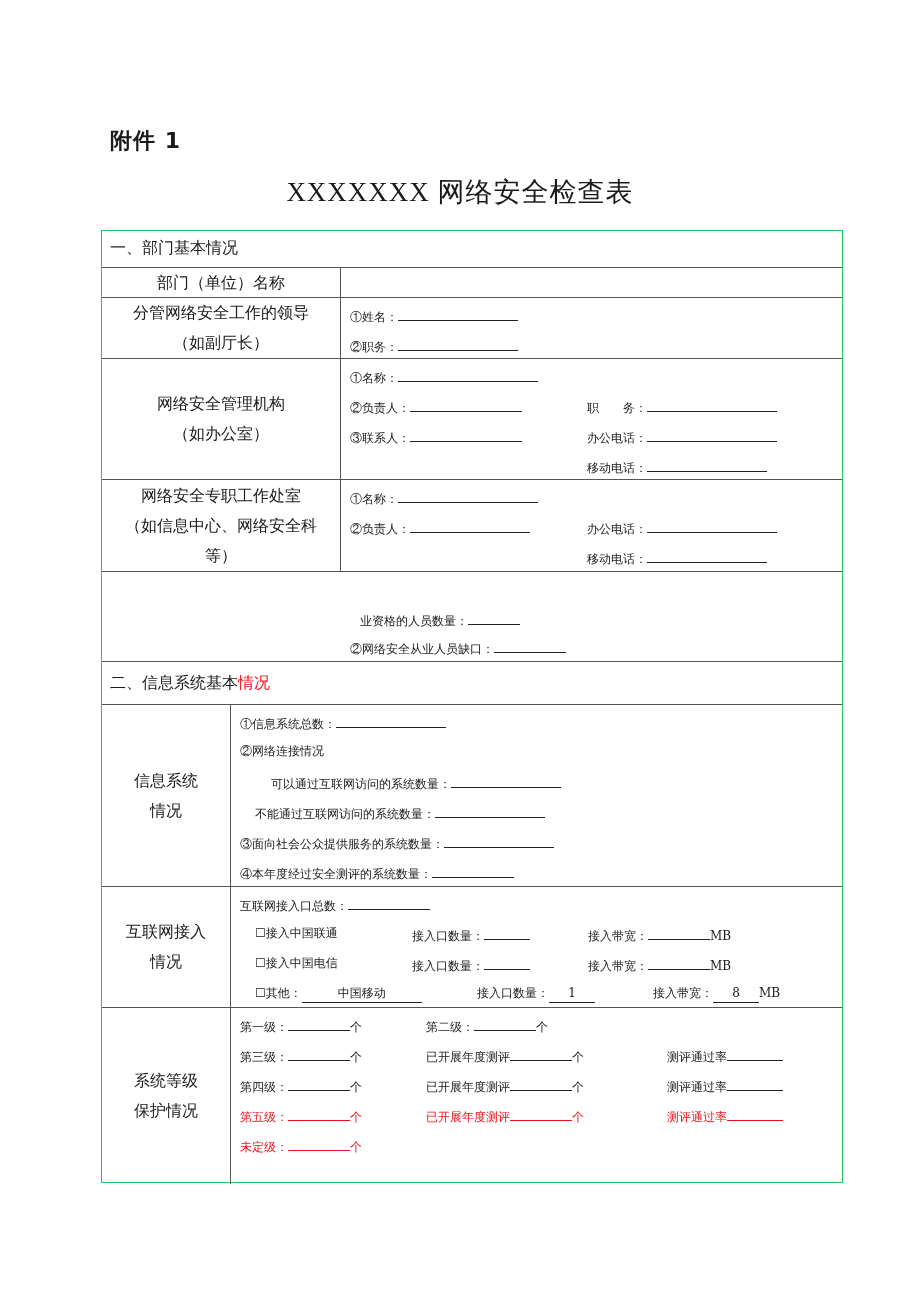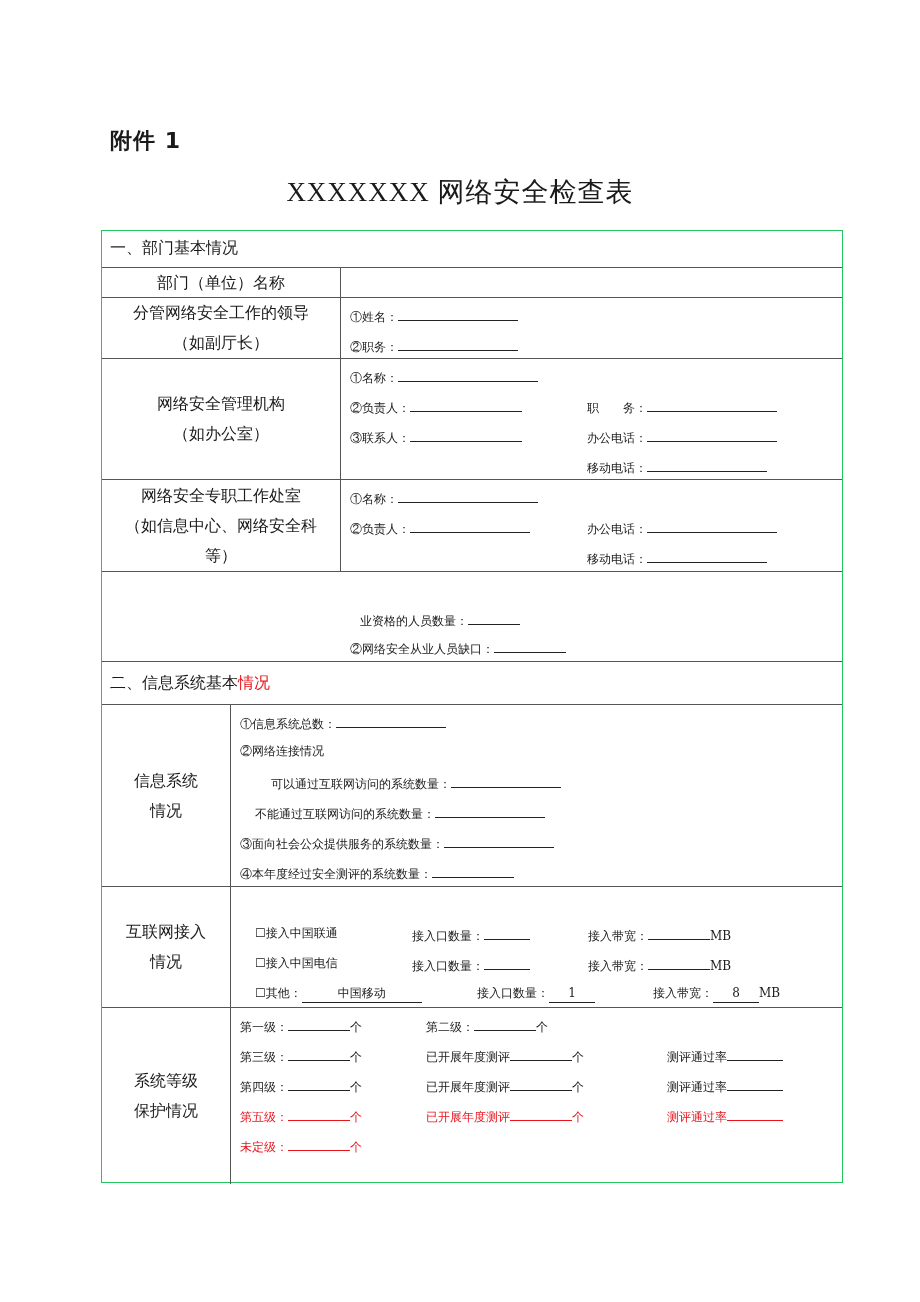--- a/index.html
+++ b/index.html
@@ -163,20 +163,23 @@
       </div>
     </div>
   </div>
 
   <div class="row" style="top:655px;height:121px;">
     <div class="lcell" style="width:129px;">
       <span>互联网接入</span>
       <span>情况</span>
     </div>
     <div class="rcell" style="left:129px;">
+      <div class="ln" style="left:9px;top:6px;">
+        <span>互联网接入口总数：</span><span class="blank" style="width:82px;"></span>
+      </div>
 
       <div class="ln" style="left:24px;top:36px;">
         <span>☐</span><span>接入中国联通</span>
       </div>
       <div class="ln" style="left:181px;top:36px;">
         <span>接入口数量：</span><span class="blank" style="width:46px;"></span>
       </div>
       <div class="ln" style="left:357px;top:36px;">
         <span>接入带宽：</span><span class="blank" style="width:62px;"></span><span>MB</span>
       </div>

